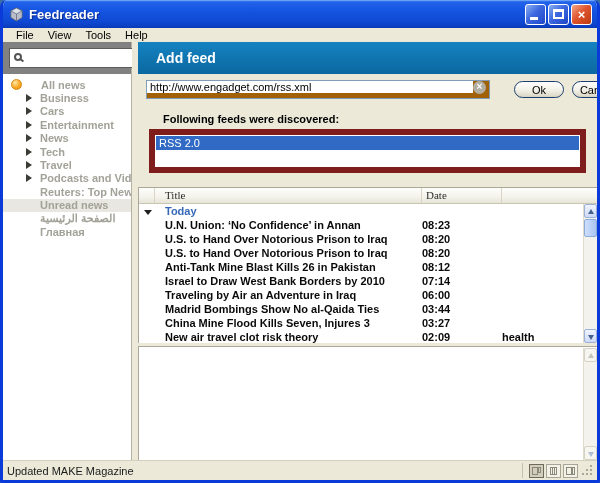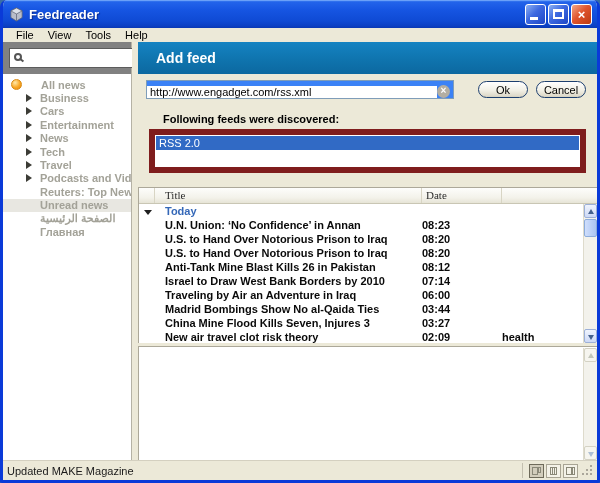--- a/index.html
+++ b/index.html
@@ -60,22 +60,22 @@
   .splitter { width:6px; flex:0 0 6px; background:#ece9d8; }
 
   
   .main { flex:1; min-width:0; display:flex; flex-direction:column; background:#ece9d8; }
   .main-header { height:32px; flex:0 0 32px; color:#fff; font-weight:bold; font-size:14px;
     background:linear-gradient(180deg,#1583c2 0%,#0f74ae 55%,#0c68a0 100%);
     display:flex; align-items:center; padding-left:18px; }
 
   .form { height:113px; flex:0 0 113px; position:relative; }
   .url-row { position:absolute; top:6px; left:8px; display:flex; align-items:center; }
-  .url-input-wrap { width:308px; height:19px; background:#3b82f6; border:1px solid #7f9db9;
-    display:flex; align-items:flex-end; }
+  .url-input-wrap { width:344px; height:19px; background:#a16207; border:1px solid #7f9db9;
+    display:flex; align-items:flex-start; }
   .url-input { border:none; outline:none; flex:1; min-width:0; font-size:11px; padding:0 3px; color:#000; }
   .clear-btn { width:13px; height:13px; flex:0 0 13px; border-radius:50%; background:#b3aea2;
     color:#fff; font-size:10px; line-height:12px; text-align:center; margin-right:3px; font-weight:bold; }
   .xp-btn { width:50px; height:17px; font-size:11px; font-family:"Liberation Sans",sans-serif;
     border:1px solid #1d3f6f; border-radius:9px;
     background:linear-gradient(180deg,#ffffff,#f2f0e6 55%,#dcd8c8 95%,#cfcab8); }
   .xp-btn.ok { margin-left:24px; }
   .xp-btn.cancel { margin-left:8px; }
   .disc-label { position:absolute; top:39px; left:11px; font-size:11px; font-weight:bold; color:#000;margin-left:14px; }
   .listbox { position:absolute; top:55px; left:11px; width:437px; height:44px; background:#fff;

